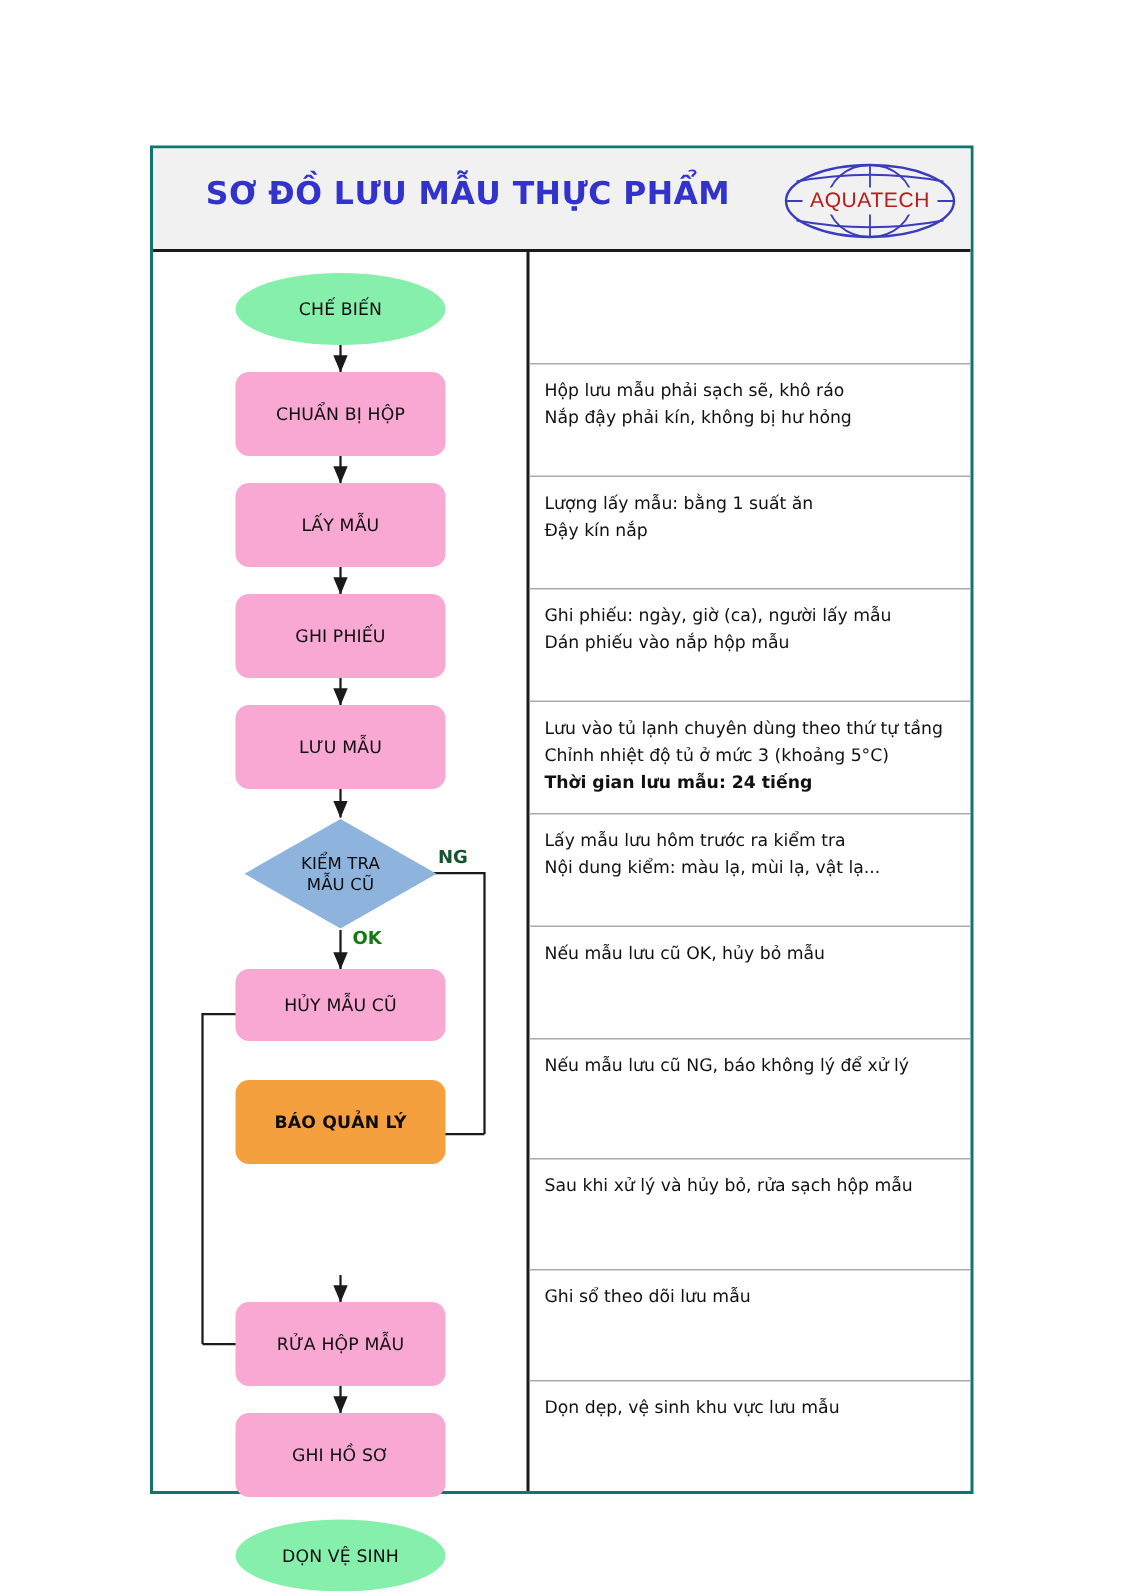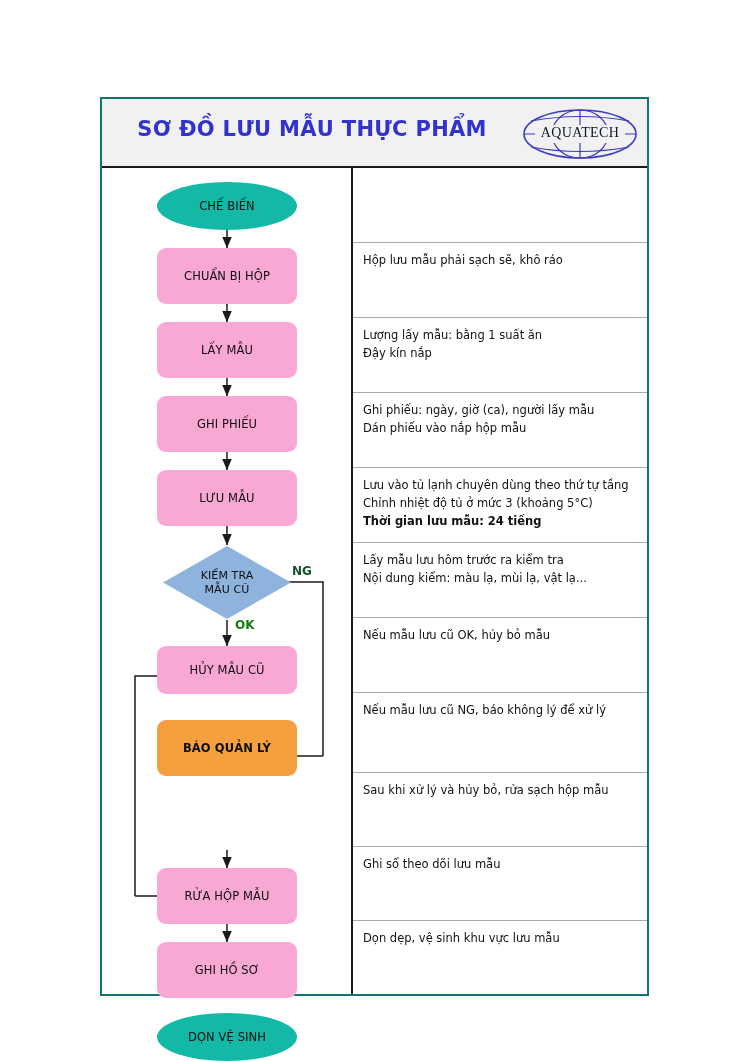--- a/index.html
+++ b/index.html
@@ -48,22 +48,22 @@
     right: 8px; top: 8px;
     width: 118px; height: 54px;
   }
   #logo .logo-text {
     position: absolute;
     left: 0; top: 18px;
     width: 118px;
     text-align: center;
     font-size: 14px;
     letter-spacing: 0.4px;
-    color: #0f172a;
-    font-family: Liberation Serif, serif;
+    color: #b91c1c;
+    font-family: Liberation Sans, sans-serif;
   }
 
   
   #body-area {
     position: absolute;
     left: 0; top: 69px;
     width: 100%; height: 826px;
   }
   #col-divider {
     position: absolute;
@@ -91,21 +91,21 @@
     line-height: 1.25;
     font-family: "DejaVu Sans", "Liberation Sans", sans-serif;
     letter-spacing: 0.1px;
   }
   .node.process {
     background: #f9a8d4;
     border-radius: 9px;
     text-align: right;
   }
   .node.terminator {
-    background: #14b8a6;
+    background: #86efac;
     border-radius: 50%;
   }
   .node.alert {
     background: #f5a03f;
     border-radius: 9px;
     font-weight: bold;
   }
   .node.decision {
     background: transparent;
   }
@@ -263,20 +263,21 @@
           <span>DỌN VỆ SINH</span>
         </div>
       </div>
 
       <div id="notes">
 
         <div class="note-row first" style="top:0px; height:74px;"></div>
 
         <div class="note-row" style="top:74px; height:75px;">
           <div class="note-line">Hộp lưu mẫu phải sạch sẽ, khô ráo</div>
+          <div class="note-line">Nắp đậy phải kín, không bị hư hỏng</div>
         </div>
 
         <div class="note-row" style="top:149px; height:75px;">
           <div class="note-line">Lượng lấy mẫu: bằng 1 suất ăn</div>
           <div class="note-line">Đậy kín nắp</div>
         </div>
 
         <div class="note-row" style="top:224px; height:75px;">
           <div class="note-line">Ghi phiếu: ngày, giờ (ca), người lấy mẫu</div>
           <div class="note-line">Dán phiếu vào nắp hộp mẫu</div>

